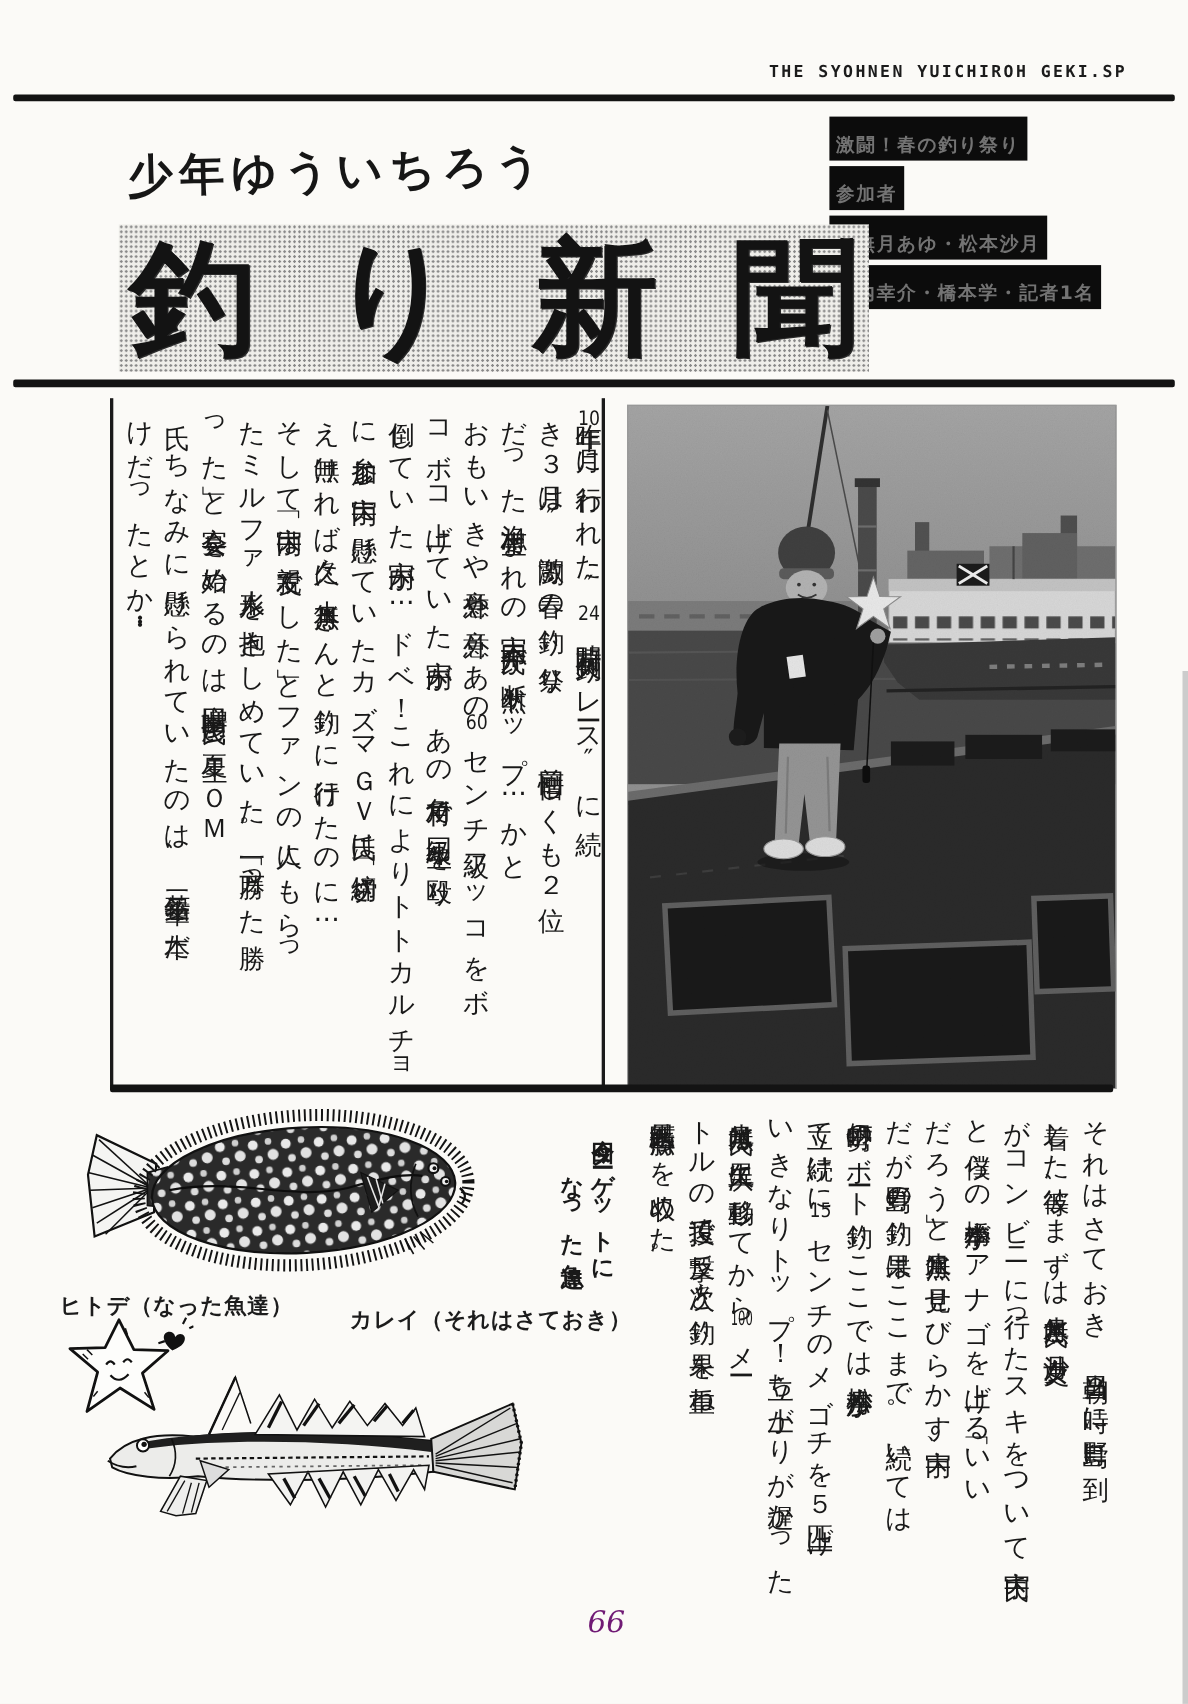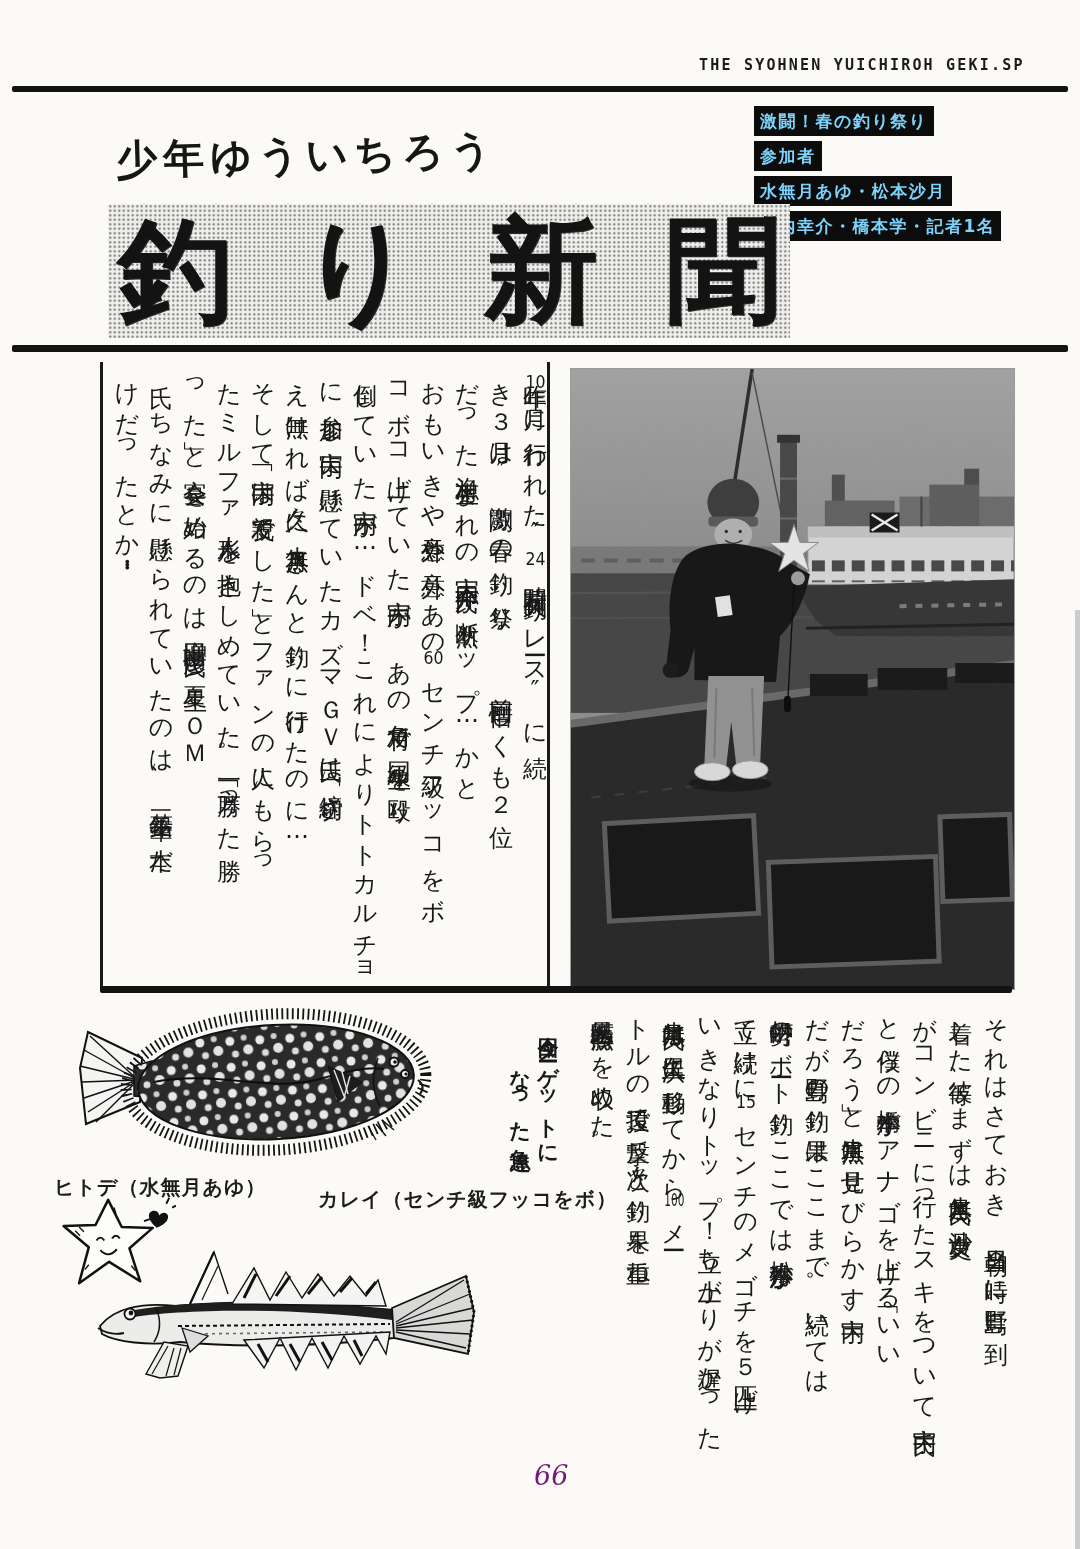--- a/index.html
+++ b/index.html
@@ -20,23 +20,23 @@
   .rule-mid    { left:12px;  top:345px; width:1056px; height:7px; }
   .rule-sep    { left:100px; top:986px; width:912px;  height:7px; }
 
   .series-title {
     left:116px; top:128px; font-size:41px; font-weight:bold;
     letter-spacing:6px; transform:rotate(-1.6deg); color:#161616;
   }
 
   .event-box { left:754px; top:106px; }
   .event-box .bar {
-    display:table; background:#0c0c0c; color:#7dd3fc;
+    display:table; background:#0c0c0c; color:#737373;
     font-size:17px; font-weight:bold; letter-spacing:1.5px;
-    padding:4px 6px 3px 6px; margin-bottom:5px; white-space:nowrap;
+    padding:14px 6px 3px 6px; margin-bottom:5px; white-space:nowrap;
   }
 
   .banner {
     left:108px; top:204px; width:682px; height:134px;
     background-color:#efeeea;
     background-image:radial-gradient(#878787 1px, transparent 1.35px);
     background-size:4.5px 4.5px;
     display:flex; align-items:center; justify-content:space-between;
     padding:0 10px; box-sizing:border-box;
   }
@@ -290,22 +290,22 @@
       <circle cx="330" cy="68" r="1.6" fill="#111"></circle>
       <path d="M342,74 q8,6 2,14" stroke="#111" stroke-width="2" fill="none"></path>
       <g stroke="#111" stroke-width="1.4">
         <line x1="292" y1="120" x2="300" y2="134"></line>
           <line x1="300" y1="118" x2="310" y2="130"></line>
           <line x1="306" y1="114" x2="318" y2="124"></line>
       </g>
     </svg>
   </div>
 
-  <div class="abs fig-caption cap-hitode">ヒトデ（水無月あゆ）</div>
-  <div class="abs fig-caption cap-karei">カレイ（センチ級フッコをボ）</div>
+  <div class="abs fig-caption cap-hitode">ヒトデ（なった魚達）</div>
+  <div class="abs fig-caption cap-karei">カレイ（それはさておき）</div>
 
   <div class="abs starfish-svg">
     <svg viewBox="0 0 130 105" preserveAspectRatio="none">
       <polygon points="60,6 74,34 106,35 82,56 93,90 61,70 30,92 40,55 14,33 47,32" fill="#fdfdfb" stroke="#111" stroke-width="2.6" stroke-linejoin="round"></polygon>
       <path d="M48,48 q4,-6 8,0" stroke="#111" stroke-width="2" fill="none"></path>
       <path d="M64,46 q4,-6 8,0" stroke="#111" stroke-width="2" fill="none"></path>
       <path d="M52,58 q8,9 17,-1" stroke="#111" stroke-width="2" fill="none"></path>
       <g stroke="#111" stroke-width="1.4">
         <line x1="26" y1="38" x2="31" y2="43"></line>
           <line x1="30" y1="34" x2="35" y2="39"></line>

